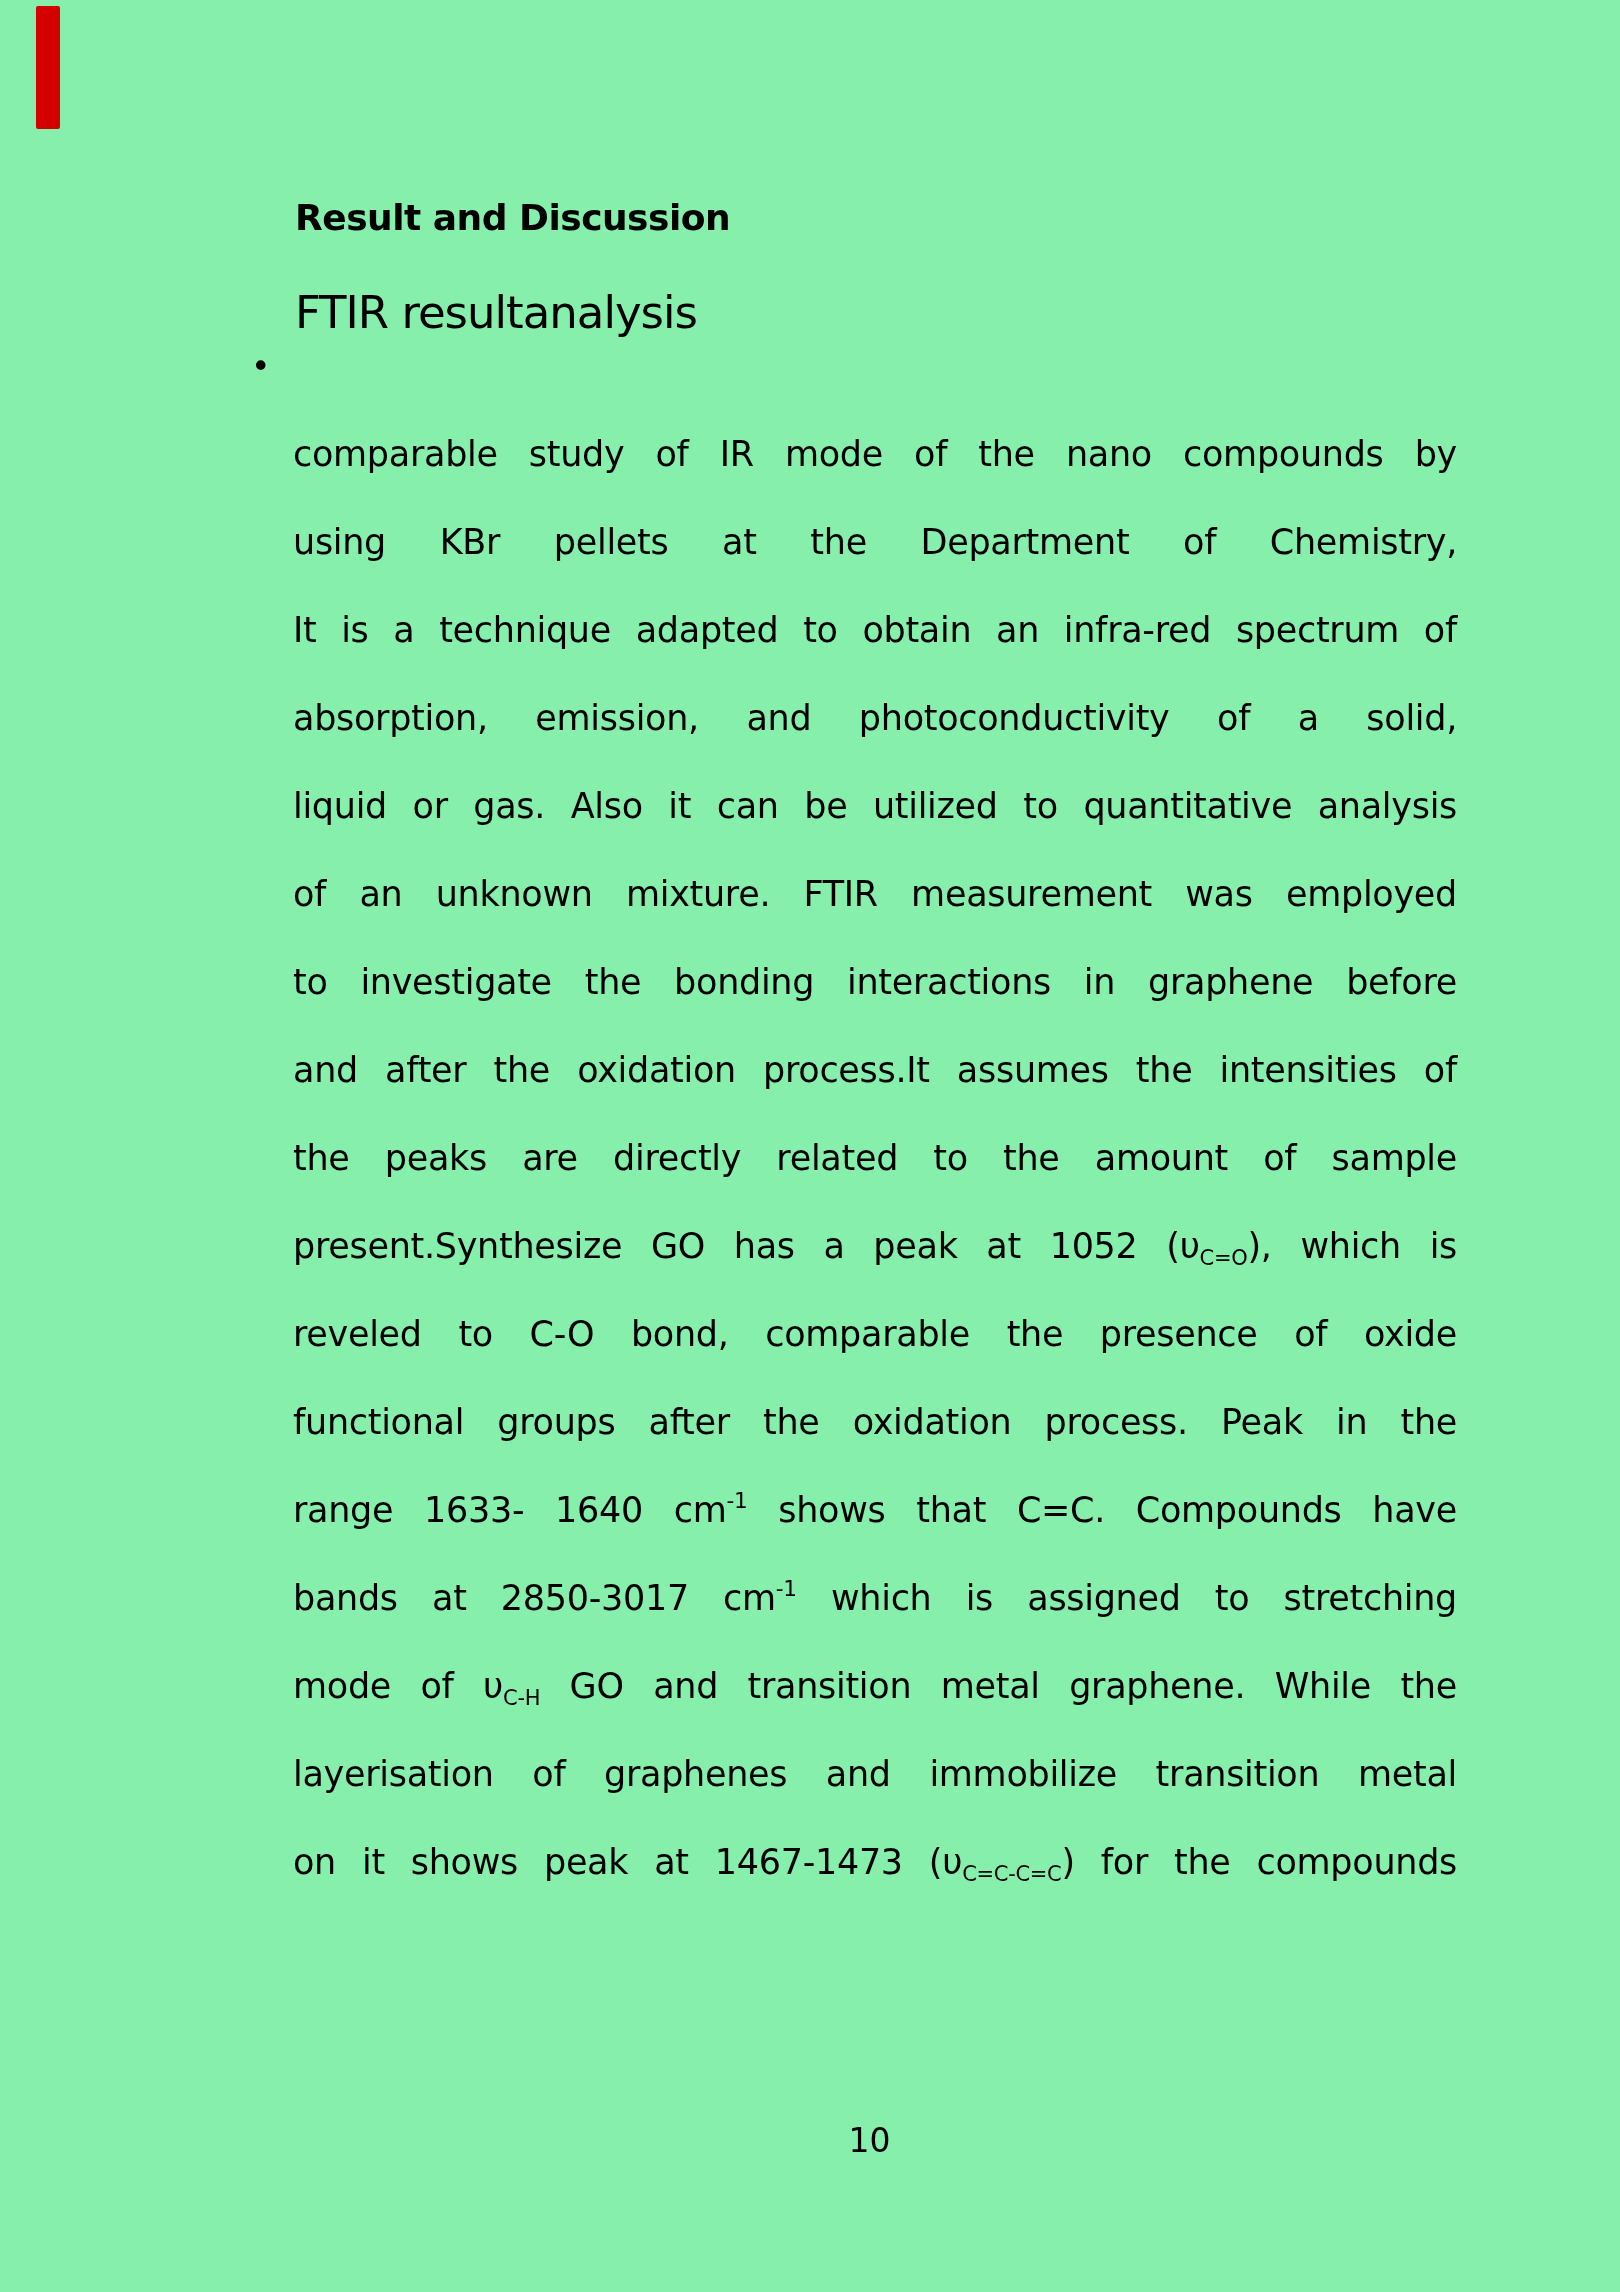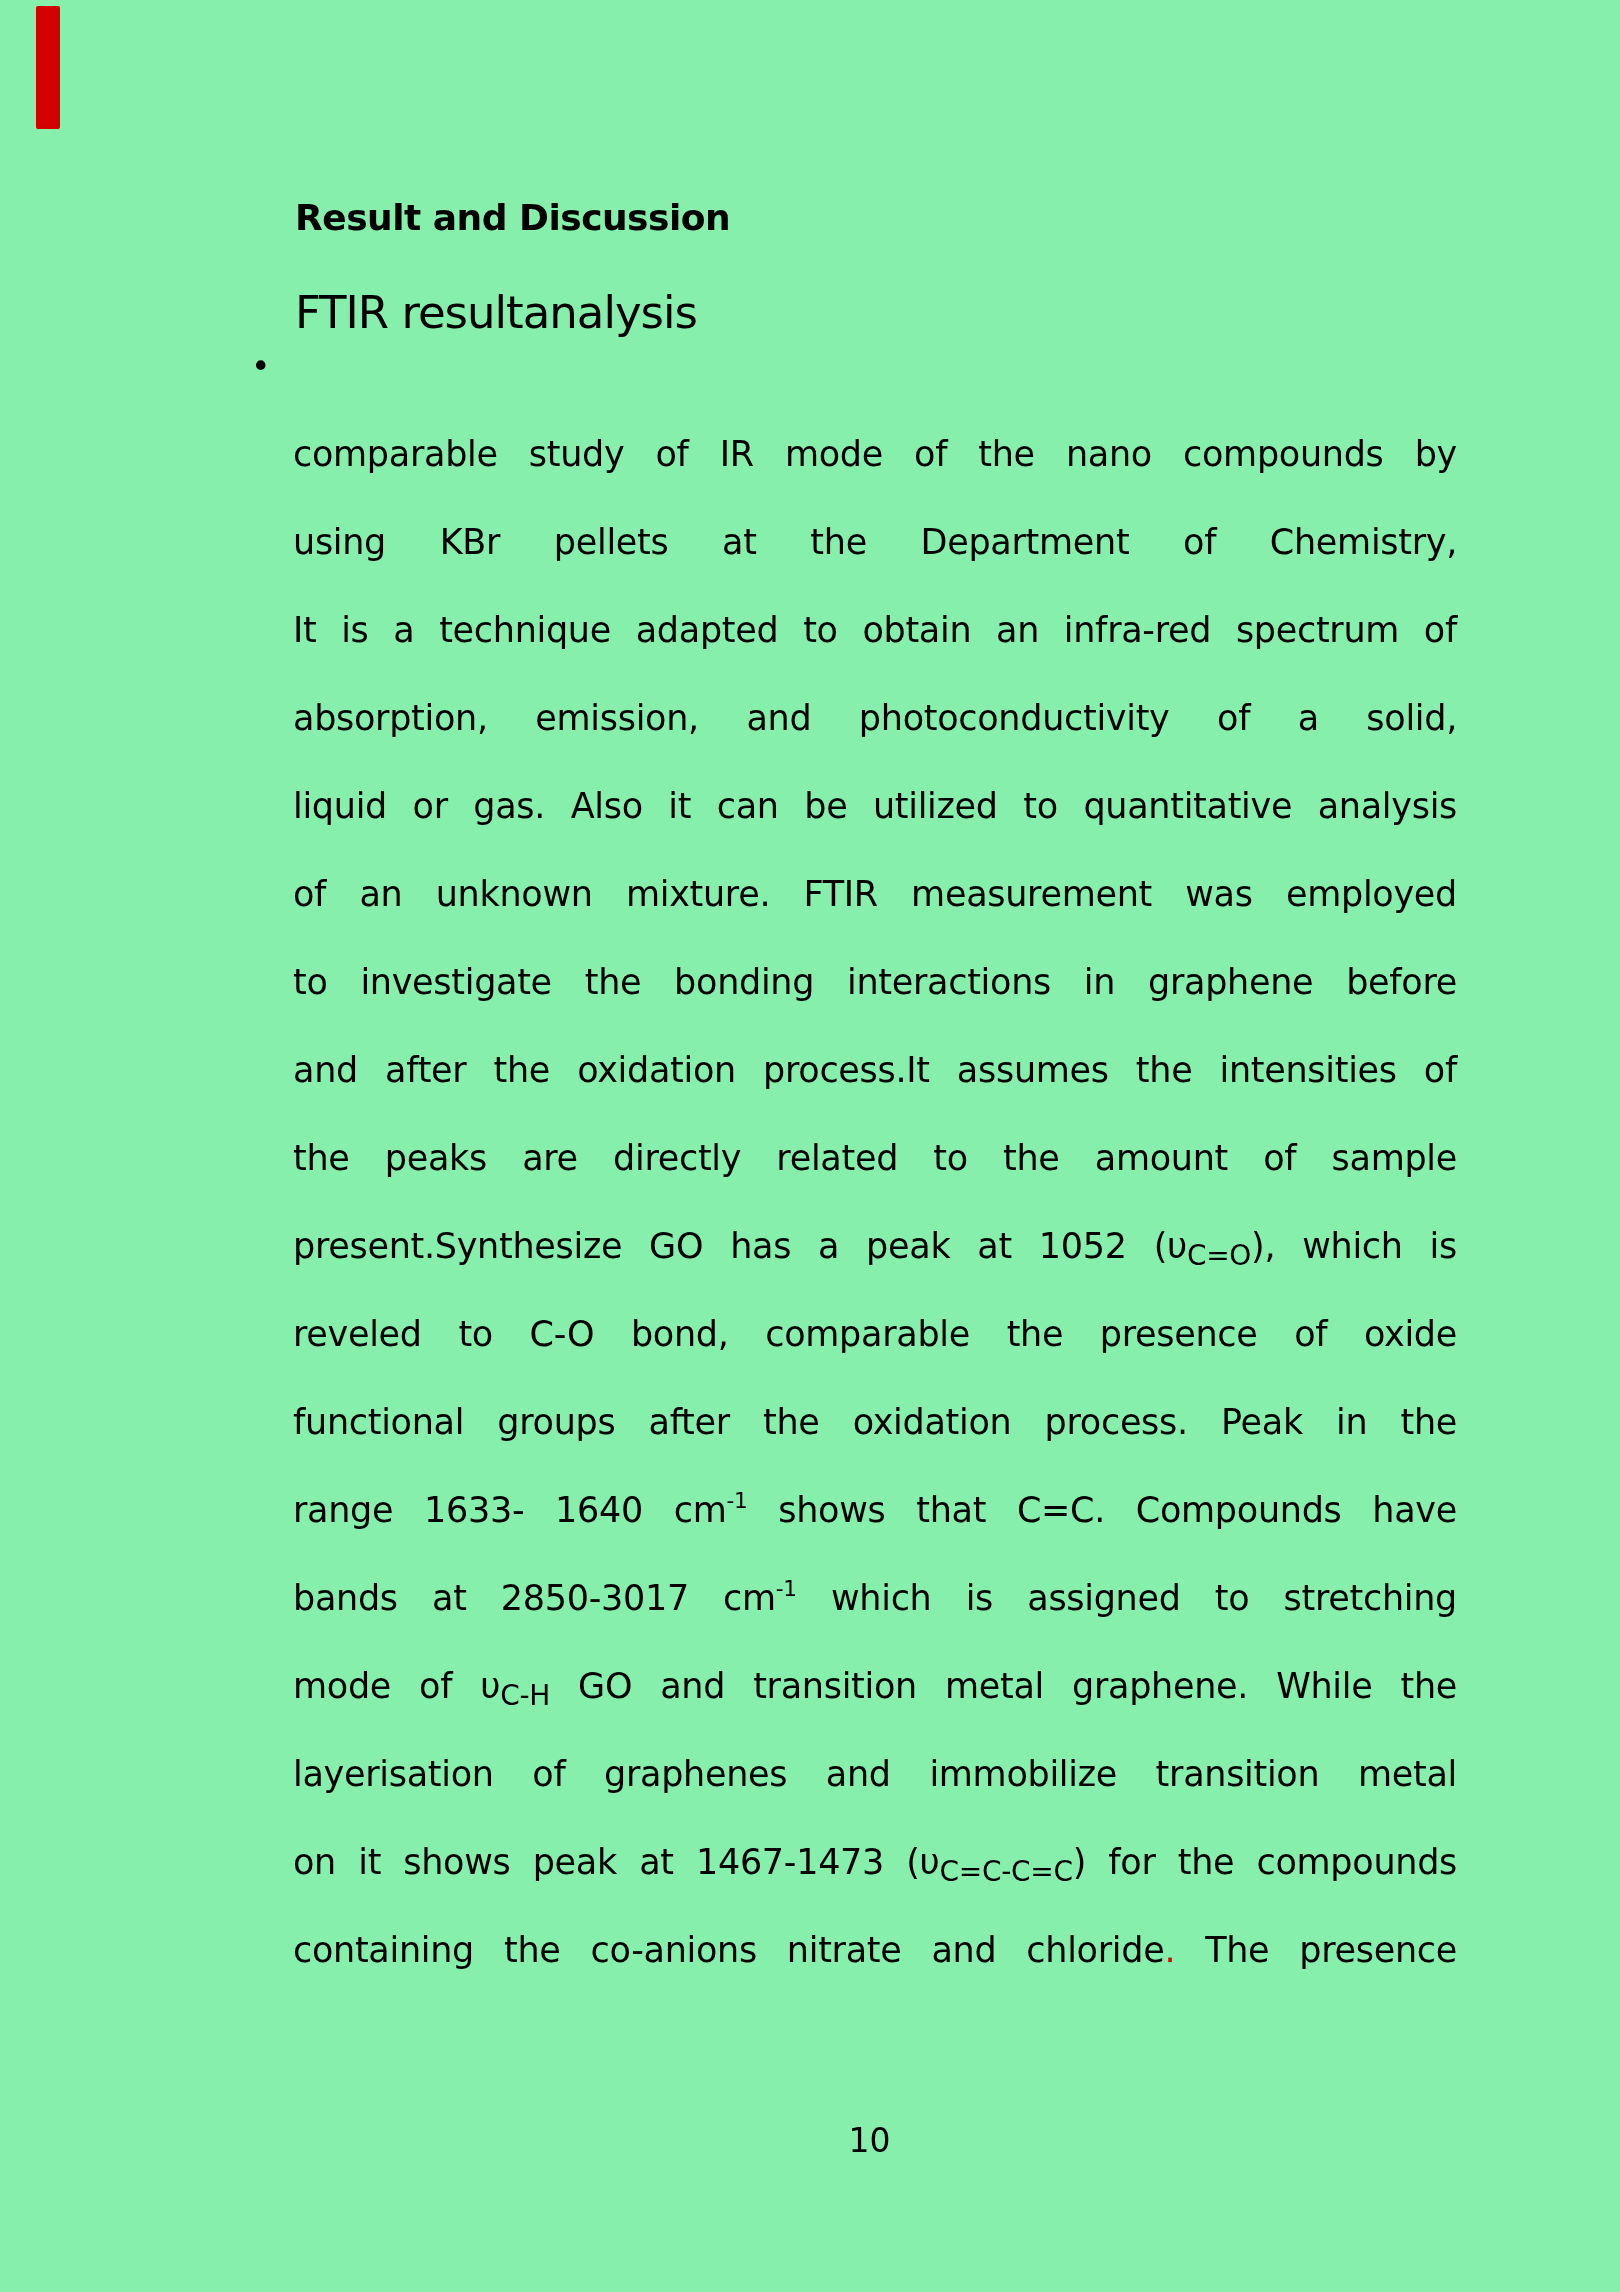--- a/index.html
+++ b/index.html
@@ -48,21 +48,21 @@
   }
   .line.endpara{
     height:51px;
   }
   .marker{
     position:absolute;
     left:-42px;top:0;
     font-size:33px;line-height:47px;
   }
   sub{
-    font-size:28px;letter-spacing:-0.3px;
+    font-size:21px;letter-spacing:-0.3px;
     vertical-align:-6.9px;line-height:0;
   }
   sup{
     font-size:21.6px;letter-spacing:-0.3px;
     vertical-align:13.7px;line-height:0;
   }
   .page-number{
     position:absolute;
     left:0;top:2120px;width:1153px;
     text-align:center;
@@ -97,21 +97,20 @@
           <div class="line j"><span>and after the oxidation process.It assumes the intensities of</span></div>
           <div class="line j"><span>the peaks are directly related to the amount of sample</span></div>
           <div class="line j"><span>present.Synthesize GO has a peak at 1052 (υ</span><sub>C=O</sub><span>), which is</span></div>
           <div class="line j"><span>reveled to C-O bond, comparable the presence of oxide</span></div>
           <div class="line j"><span>functional groups after the oxidation process. Peak in the</span></div>
           <div class="line j"><span>range 1633- 1640 cm</span><sup>-1</sup><span> shows that C=C. Compounds have</span></div>
           <div class="line j"><span>bands at 2850-3017 cm</span><sup>-1</sup><span> which is assigned to stretching</span></div>
           <div class="line j"><span>mode of υ</span><sub>C-H</sub><span> GO and transition metal graphene. While the</span></div>
           <div class="line j"><span>layerisation of graphenes and immobilize transition metal</span></div>
           <div class="line j"><span>on it shows peak at 1467-1473 (υ</span><sub>C=C-C=C</sub><span>) for the compounds</span></div>
-          <div class="line j"><span>containing the co-anions nitrate and chloride</span><span style="color: rgb(224, 0, 0);">.</span><span> The presence</span></div>
         </div>
     </div>
 
     <div class="page-number">10</div>
 
   </div>
 </div>
 
 
 </body></html>

